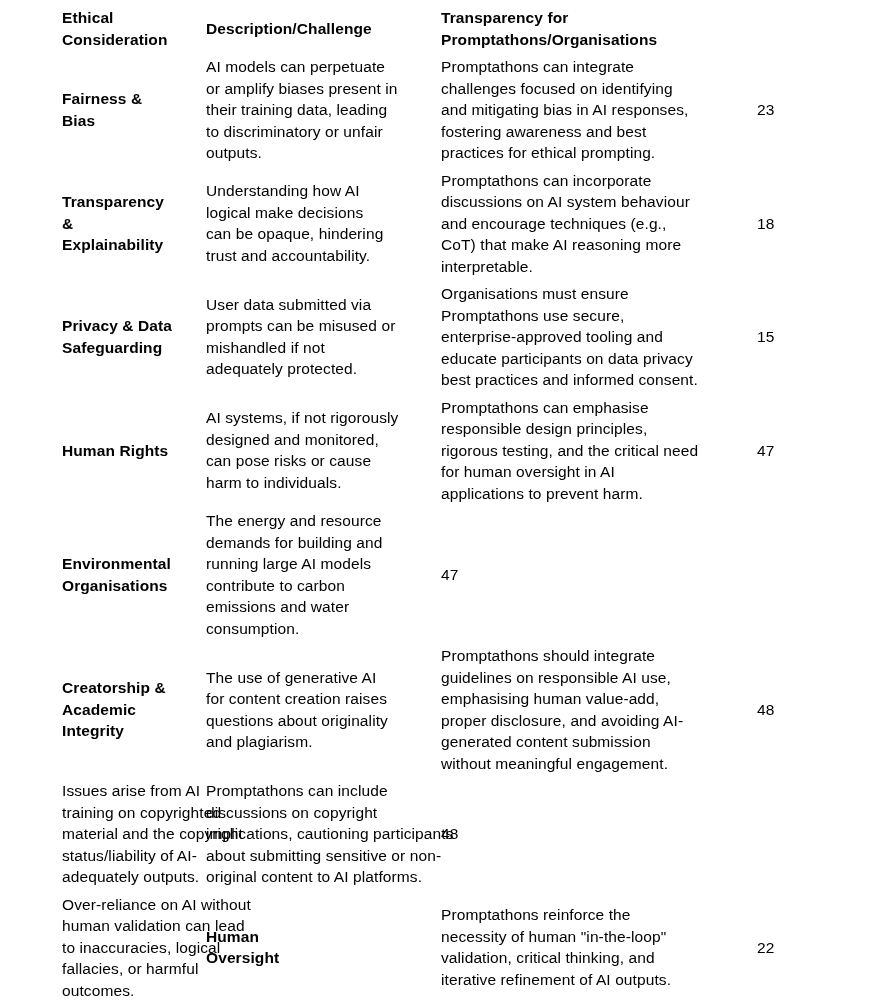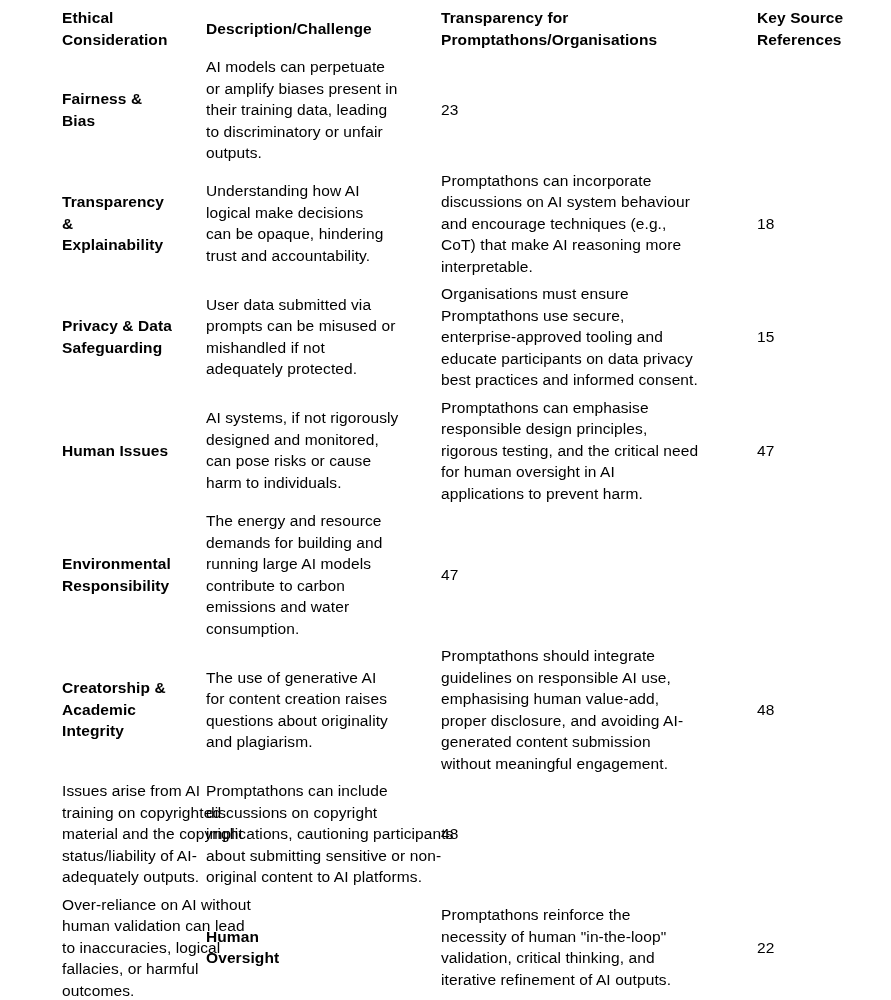--- a/index.html
+++ b/index.html
@@ -42,32 +42,35 @@
 
 <div class="page">
   <div class="table">
 
     <div class="trow">
       <div class="cell th">Ethical
 Consideration</div>
       <div class="cell th">Description/Challenge</div>
       <div class="cell th">Transparency for
 Promptathons/Organisations</div>
-      <div class="cell th">Key Source
-References</div>
     </div>
 
     <div class="trow">
       <div class="cell th">Fairness &amp;
 Bias</div>
       <div class="cell">AI models can perpetuate
 or amplify biases present in
 their training data, leading
 to discriminatory or unfair
 outputs.</div>
+      <div class="cell">Promptathons can integrate
+challenges focused on identifying
+and mitigating bias in AI responses,
+fostering awareness and best
+practices for ethical prompting.</div>
       <div class="cell">23</div>
     </div>
 
     <div class="trow">
       <div class="cell th">Transparency
 &amp;
 Explainability</div>
       <div class="cell">Understanding how AI
 logical make decisions
 can be opaque, hindering
@@ -89,36 +92,36 @@
 adequately protected.</div>
       <div class="cell">Organisations must ensure
 Promptathons use secure,
 enterprise-approved tooling and
 educate participants on data privacy
 best practices and informed consent.</div>
       <div class="cell">15</div>
     </div>
 
     <div class="trow">
-      <div class="cell th">Human Issues</div>
+      <div class="cell th">Human Rights</div>
       <div class="cell">AI systems, if not rigorously
 designed and monitored,
 can pose risks or cause
 harm to individuals.</div>
       <div class="cell">Promptathons can emphasise
 responsible design principles,
 rigorous testing, and the critical need
 for human oversight in AI
 applications to prevent harm.</div>
       <div class="cell">47</div>
     </div>
 
     <div class="trow">
       <div class="cell th">Environmental
-Responsibility</div>
+Organisations</div>
       <div class="cell">The energy and resource
 demands for building and
 running large AI models
 contribute to carbon
 emissions and water
 consumption.</div>
       <div class="cell">47</div>
     </div>
 
     <div class="trow">

